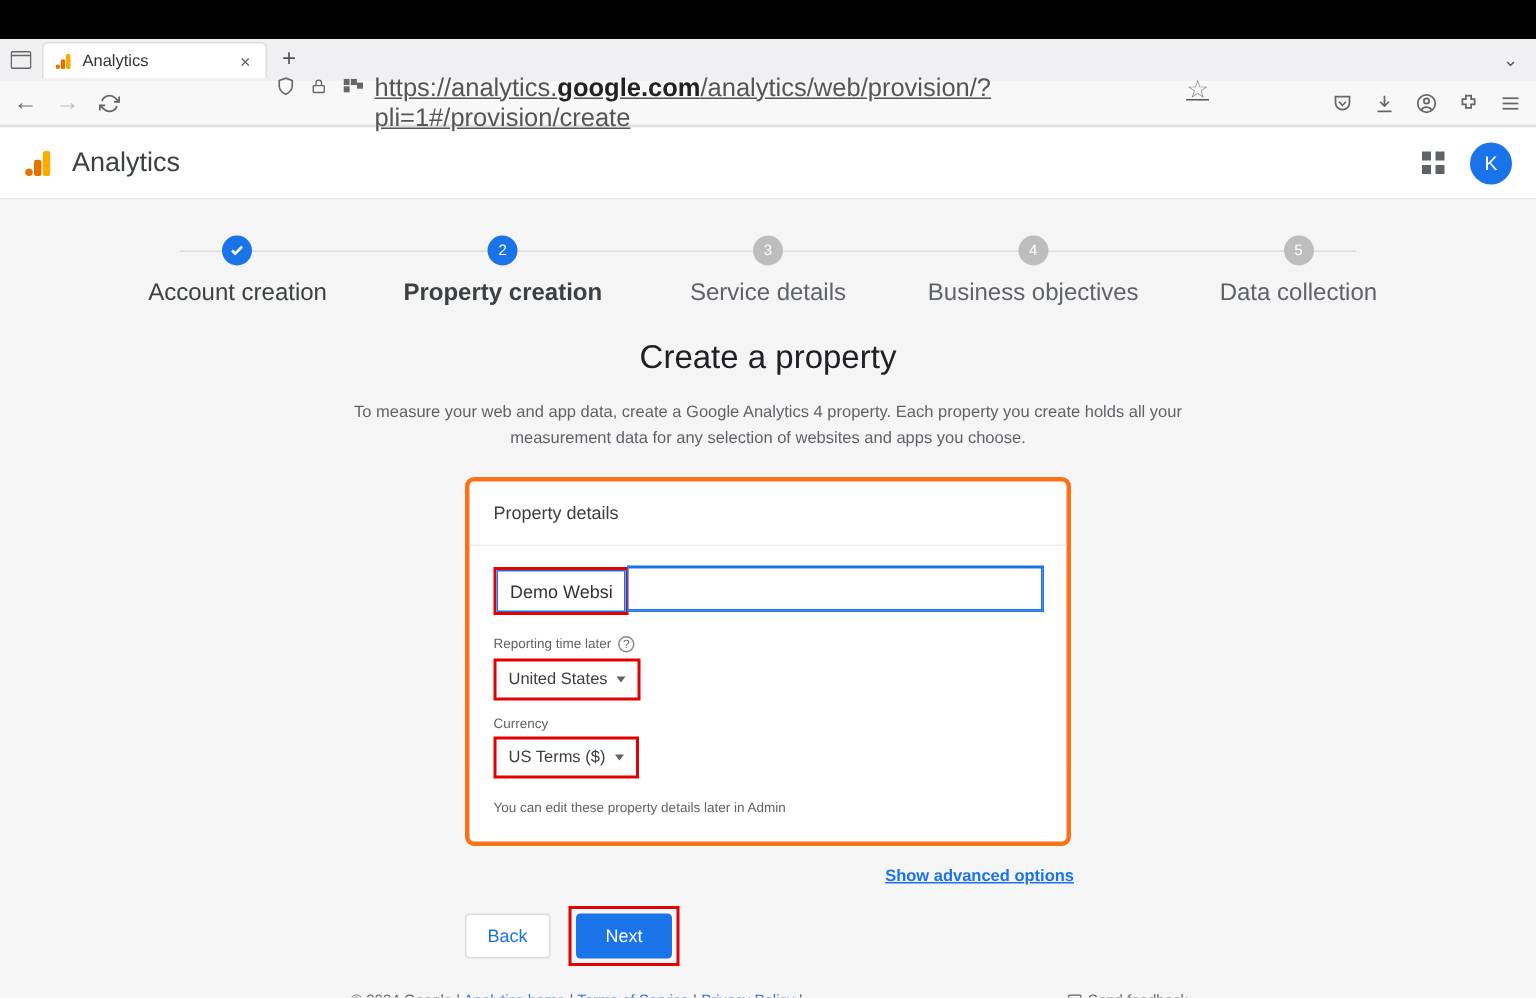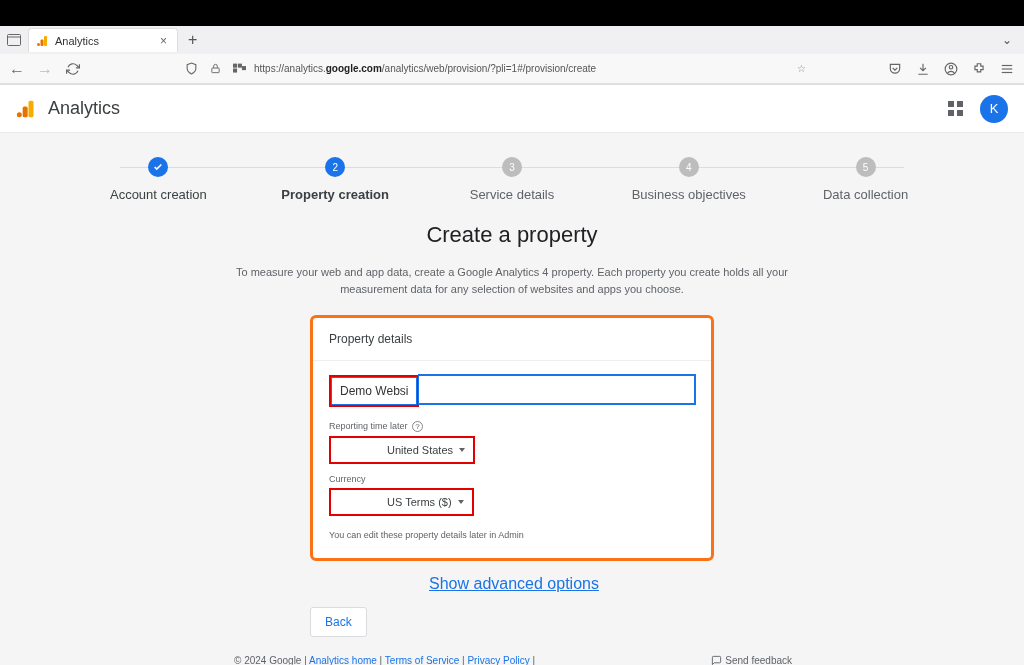--- a/index.html
+++ b/index.html
@@ -14,70 +14,70 @@
   .dock-icon { width: 20px; height: 20px; display:flex; align-items:center; justify-content:center; color:#555; border-radius:3px; }
   .tab { background: #fff; height: 24px; min-width: 150px; display: flex; align-items: center; padding: 0 8px; border-radius: 4px 4px 0 0; font-size: 11px; color: #333; gap:6px; border:1px solid #ddd; border-bottom:none;}
   .tab .ga-mini { width:12px; display:inline-block; }
   .tab-close { margin-left:auto; color:#666; font-size:12px; padding:0 2px;}
   .tab-new { color:#555; font-size:16px; padding:0 6px;}
   .chev { margin-left:auto; color:#555; font-size:12px; padding-right:8px;}
 
   .addrrow { display:flex; align-items:center; height:30px; padding:0 8px; gap:10px; background:#f8f8f9; border-bottom:1px solid #e2e2e4;}
   .nav-ico { width:18px; height:18px; display:flex; align-items:center; justify-content:center; color:#6b6b6b; }
   .nav-ico.disabled { color:#bbb; }
-  .urlarea { flex:1; display:flex; align-items:center; gap:6px; font-size:10px; color:#555; padding-left:90px;}
+  .urlarea { flex:1; display:flex; align-items:flex-start; gap:6px; font-size:17px; color:#555; padding-left:90px;text-decoration:underline;}
   .urlarea .lock { color:#666; }
   .url { color:#555; }
   .url b { color:#222; font-weight:600; }
   .star { color:#888; margin-left:auto; padding-right:70px;}
   .rico { width:18px; color:#555; display:flex; justify-content:center; }
 
   
   .appheader { background:#fff; height:48px; display:flex; align-items:center; padding:0 16px; border-bottom:1px solid #eaeaea;}
   .ga-logo { width:20px; height:20px; margin-right:12px; }
   .apptitle { font-size:18px; color:#3c4043; font-weight:400; }
   .hdr-right { margin-left:auto; display:flex; align-items:center; gap:16px; }
   .dots4 { width:16px; height:16px; display:grid; grid-template-columns:1fr 1fr; gap:2px; }
   .dots4 span { background:#5f6368; width:6px; height:6px; }
   .avatar { width:28px; height:28px; border-radius:50%; background:#1a73e8; color:#fff; display:flex; align-items:center; justify-content:center; font-size:13px; font-weight:500;}
 
   
   .stepper { display:flex; align-items:flex-start; justify-content:space-between; padding:24px 70px 0; position:relative; }
   .step { flex:1; text-align:center; position:relative; }
   .step .circle { width:20px; height:20px; border-radius:50%; background:#bdbdbd; color:#fff; display:flex; align-items:center; justify-content:center; font-size:10px; margin:0 auto 10px; position:relative; z-index:2;}
   .step.active .circle, .step.done .circle { background:#1a73e8; }
-  .step .lbl { font-size:13px; color:#5f6368; }
+  .step .lbl { font-size:16px; color:#5f6368; }
   .step.active .lbl { font-weight:600; color:#3c4043; }
   .step.done .lbl { color:#3c4043; }
   .stepper .line { position:absolute; top:34px; left:120px; right:120px; height:1px; background:#dadce0; z-index:1;}
 
   
   .main { text-align:center; padding:20px 0 0; }
   .h1 { font-size:22px; color:#202124; font-weight:400; margin-bottom:12px;}
   .desc { font-size:11px; color:#5f6368; line-height:1.5; max-width:560px; margin:16px auto 18px;}
   
   .card { width:404px; margin:0 auto; background:#fff; border:3px solid #f97316; border-radius:6px; text-align:left; overflow:hidden;}
   .card-h { padding:14px 16px; font-size:12px; color:#3c4043; border-bottom:1px solid #eee;}
   .card-b { padding:14px 16px 18px; }
   .flabel { font-size:9px; color:#5f6368; display:block; margin-bottom:4px;}
   .flabel .help { display:inline-block; width:11px; height:11px; border:1px solid #888; border-radius:50%; font-size:8px; text-align:center; line-height:10px; color:#666; margin-left:2px;}
 
   .text-input { width:100%; border:1px solid #1a73e8; outline:1px solid #1a73e8; padding:6px 8px; font-size:12px; color:#333; }
-  .redbox { border:2px solid #e30000; display:inline-block;padding-left:48px; }
+  .redbox { border:2px solid #e30000; display:inline-block; }
   .rb-name { padding:0; }
   .rb-name .text-input { width:86px; border-right:none; outline:none; border:1px solid #1a73e8;}
   .name-wrap { display:flex; }
   .name-wrap .rest { flex:1; border:1px solid #1a73e8; border-left:none; outline:1px solid #1a73e8; height:29px; background:#fff;}
   
   .drop { font-size:11px; color:#3c4043; padding:6px 8px; display:inline-flex; align-items:center; gap:4px; }
   .caret { width:0; height:0; border-left:3px solid transparent; border-right:3px solid transparent; border-top:4px solid #5f6368; margin-left:2px;}
   .tzrow .redbox { display:inline-flex; }
   .hint { font-size:9px; color:#5f6368; margin-top:14px; }
 
-  .adv { display:block; color:#1a73e8; font-size:16px; margin:14px 0 14px 312px; text-align:center; width:404px;}
+  .adv { display:block; color:#1a73e8; font-size:11px; margin:14px 0 14px 312px; text-align:right; width:404px;font-weight:bold;}
   
   .btnrow { width:404px; margin:0 auto; text-align:left; display:flex; gap:12px; align-items:center;}
   .back-btn { background:#fff; border:1px solid #dadce0; color:#1a73e8; font-size:12px; padding:7px 14px; border-radius:3px;}
   .next-wrap.redbox { padding:3px; }
   .next-btn { background:#1a73e8; color:#fff; border:none; font-size:12px; padding:8px 20px; border-radius:3px;}
 
   .footer { width:560px; margin:18px auto 0; font-size:10px; color:#5f6368; text-align:left; padding-left:2px;}
   .footer a { color:#1a73e8; text-decoration:none; }
   .fb { float:right; color:#5f6368; display:inline-flex; align-items:center; gap:3px;}
 
@@ -262,20 +262,23 @@
       </span>
 
       <div class="hint">You can edit these property details later in Admin</div>
     </div>
   </div>
 
   <a class="adv" href="#">Show advanced options</a>
 
   <div class="btnrow">
     <button class="back-btn">Back</button>
+    <span class="redbox next-wrap">
+      <button class="next-btn">Next</button>
+    </span>
   </div>
 
   <div class="footer">
     <span>© 2024 Google</span> |
     <a href="#">Analytics home</a> |
     <a href="#">Terms of Service</a> |
     <a href="#">Privacy Policy</a> |
     <span class="fb">
       <svg width="11" height="11" viewBox="0 0 24 24" fill="none" stroke="#5f6368" stroke-width="2">
           <path d="M21 15a2 2 0 01-2 2H7l-4 4V5a2 2 0 012-2h14a2 2 0 012 2z"></path>

